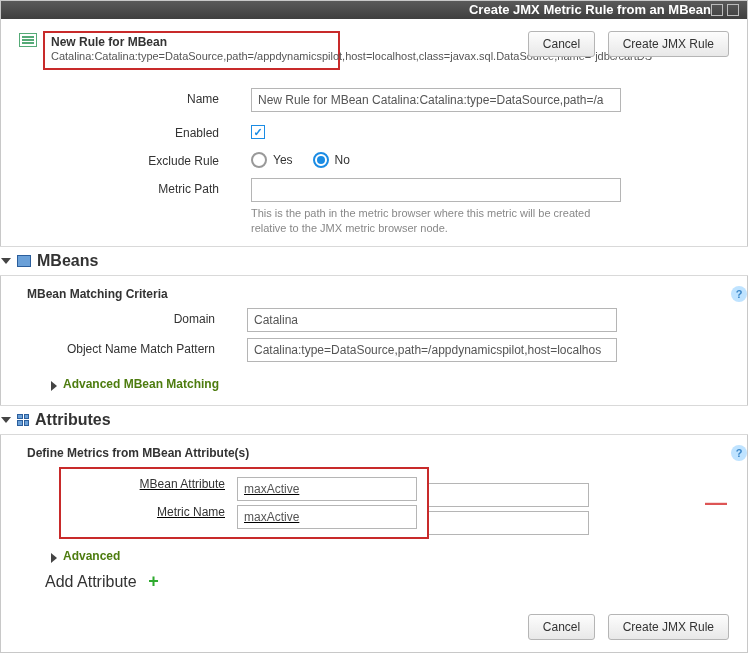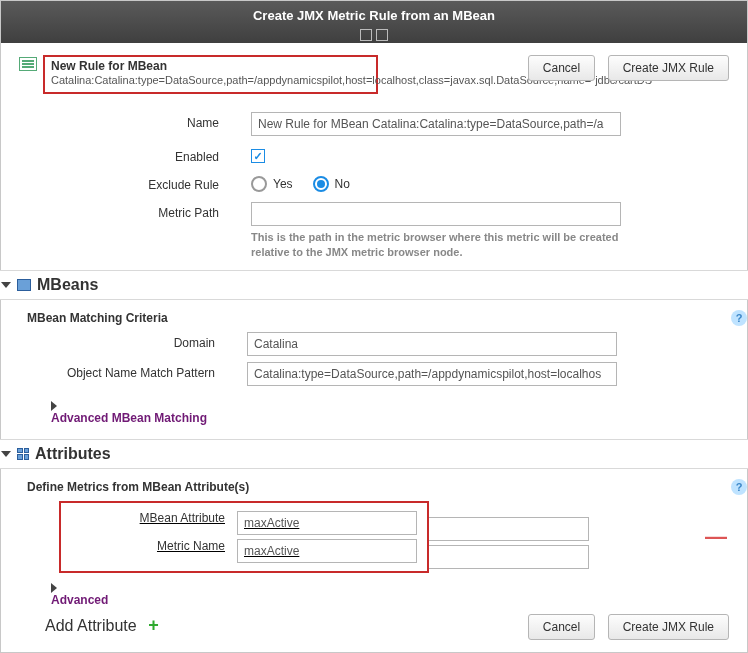--- a/index.html
+++ b/index.html
@@ -1,57 +1,57 @@
 <!DOCTYPE html>
 <html><head>
 <meta charset="utf-8">
 <style>
   * { box-sizing: border-box; font-family: Arial, Helvetica, sans-serif; }
   body { margin: 0; background: #fff; }
   .window { width: 748px; height: 653px; background: #fff; position: relative; border: 1px solid #c8c8c8; }
-  .titlebar { background: linear-gradient(#5a5a5a,#3f3f3f); color: #fff; height: 42px; line-height: 26px; padding: 0 8px; font-size: 13px; font-weight: bold; display:flex; align-items:center; justify-content:center;flex-direction:column;}
+  .titlebar { background: linear-gradient(#5a5a5a,#3f3f3f); color: #fff; height: 18px; line-height: 26px; padding: 0 8px; font-size: 13px; font-weight: bold; display:flex; align-items:center; justify-content:flex-end;}
   .titlebar-right { display:flex; gap:4px;}
   .win-icon { width:12px; height:12px; border:1px solid #bbb; display:inline-block;}
   .content { padding: 12px 18px 0 18px; }
   .header-row { display:flex; align-items:flex-start; justify-content:space-between; }
-  .rule-box { border:2px solid #c82a2a; padding:2px 6px 4px 6px; width:335px; }
+  .rule-box { border:2px solid #c82a2a; padding:2px 6px 4px 6px; width:297px; }
   .rule-title { font-weight:bold; font-size:12px; color:#333; }
   .rule-desc { font-size:11px; color:#555; line-height:1.35; }
   .btn { background:linear-gradient(#fdfdfd,#e8e8e8); border:1px solid #b5b5b5; border-radius:3px; padding:5px 14px; font-size:12px; color:#333; cursor:pointer; }
   .btn + .btn { margin-left:8px; }
   .form { margin-top:18px; }
   .row { display:flex; align-items:flex-start; margin-bottom:10px;gap:20px; }
   .lbl { width:212px; text-align:right; padding-right:12px; font-size:12px; color:#333; padding-top:4px;}
   .val { flex:1; }
   input[type=text] { width:370px; border:1px solid #b5b5b5; padding:4px 6px; font-size:12px; color:#555; }
   .wide { width:370px; }
   .radio-wrap { display:flex; align-items:center; gap:6px; margin-top:2px;}
   .radio { width:16px; height:16px; border:2px solid #999; border-radius:50%; display:inline-flex; align-items:center; justify-content:center;}
   .radio.sel { border-color:#1b8ce4;}
   .radio.sel::after { content:""; width:8px; height:8px; background:#1b8ce4; border-radius:50%; }
   .rlabel { font-size:12px; color:#333; margin-right:14px;}
   .chk { width:14px; height:14px; border:1px solid #1b8ce4; background:#fff; display:inline-flex; align-items:center; justify-content:center; color:#1b8ce4; font-size:11px; font-weight:bold;}
-  .hint { font-size:11px; color:#888; font-weight:bold; width:370px; line-height:1.35; margin-top:4px;}
+  .hint { font-size:11px; color:#888; font-weight:normal; width:370px; line-height:1.35; margin-top:4px;}
   .section { border-top:1px solid #d9d9d9; border-bottom:1px solid #d9d9d9; background:#fff; padding:5px 4px; margin:0 -18px; padding-left:18px; padding-right:18px; display:flex; align-items:center; }
   .tri { width:0; height:0; border-left:5px solid transparent; border-right:5px solid transparent; border-top:6px solid #444; margin-right:6px; }
   .tri.right { border-top:5px solid transparent; border-bottom:5px solid transparent; border-left:6px solid #444; border-right:none; margin-right:6px;}
   .sec-icon { width:14px; height:12px; background:#6aa0d8; border:1px solid #2b5e9c; margin-right:6px;}
   .sec-icon.attr { display:inline-grid; grid-template-columns:1fr 1fr; grid-template-rows:1fr 1fr; gap:1px; background:none; border:none; width:12px; height:12px;}
   .sec-icon.attr span{ background:#6aa0d8; border:1px solid #2b5e9c;}
   .sec-title { font-size:16px; font-weight:bold; color:#333;}
   .subhead { font-size:12px; font-weight:bold; color:#333; padding:10px 0 6px 26px; display:flex; align-items:center; justify-content:space-between; }
   .help { width:16px; height:16px; border-radius:50%; background:#bfe3ff; color:#3a86c8; font-size:11px; font-weight:bold; display:inline-flex; align-items:center; justify-content:center;}
   .inner { padding:0 14px 8px 14px; }
   .attr-box { border:2px solid #c82a2a; padding:4px 6px; margin-left:0; }
   .row2 { display:flex; margin:4px 0;text-decoration:underline;}
   .lbl2 { width:210px; text-align:right; padding-right:12px; font-size:12px; color:#333;}
   .attr-input { width:310px; border:1px solid #b5b5b5; padding:4px 6px; font-size:12px; }
   .attr-wrap { display:flex; align-items:center; }
   .minus { color:#d55; font-size:22px; font-weight:bold; margin-left:auto; padding-right:6px; line-height:0.5;}
-  .adv-row { display:flex; align-items:flex-start; margin:10px 0 6px 36px; font-size:12px; font-weight:bold; color:#701a75;flex-direction:column;}
+  .adv-row { display:flex; align-items:flex-end; margin:10px 0 6px 36px; font-size:12px; font-weight:bold; color:#4d7c0f;}
   .addrow { display:flex; align-items:center; margin:10px 0 0 30px; font-size:16px; color:#333;}
   .plus { width:14px; height:14px; display:inline-flex; align-items:center; justify-content:center; margin-left:10px;}
   .plus::before { content:"+"; color:#2faa2f; font-size:18px; font-weight:bold;}
   .footer { position:absolute; bottom:12px; right:18px; }
   .icon-doc { width:18px; height:14px; background:#fff; border:1px solid #5a7; display:inline-block; margin-right:6px; vertical-align:top; margin-top:2px; position:relative;}
   .icon-doc::after { content:""; position:absolute; left:2px; right:2px; top:2px; height:2px; background:#5a7; box-shadow:0 3px 0 #5a7, 0 6px 0 #5a7;}
 </style>
 </head>
 <body>
 

